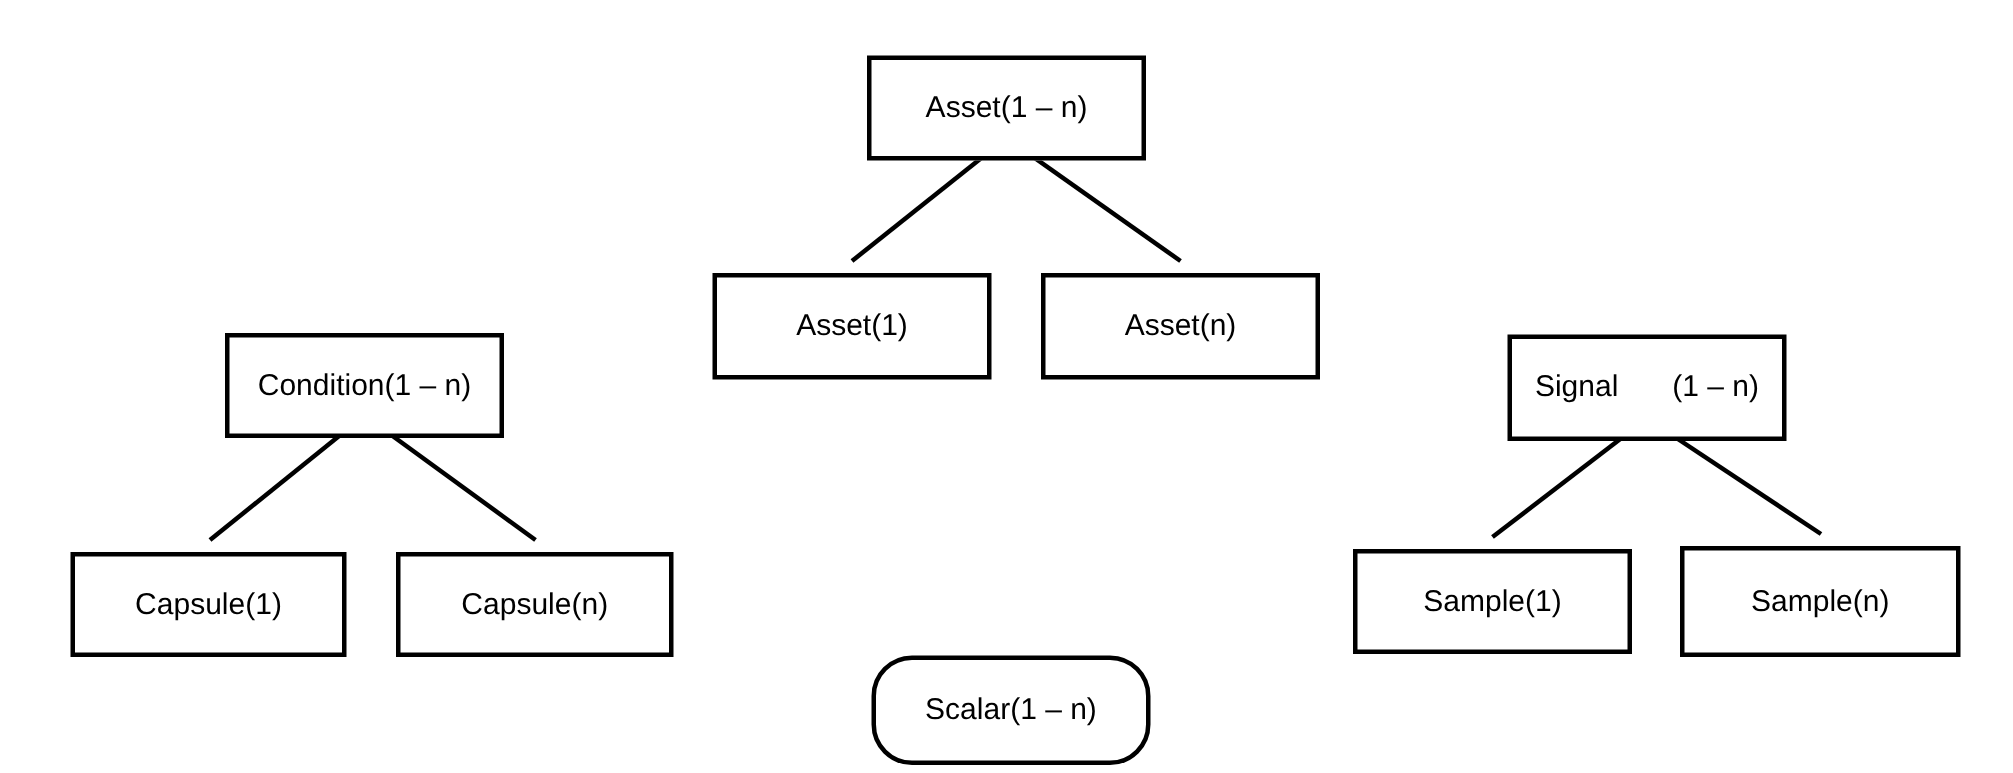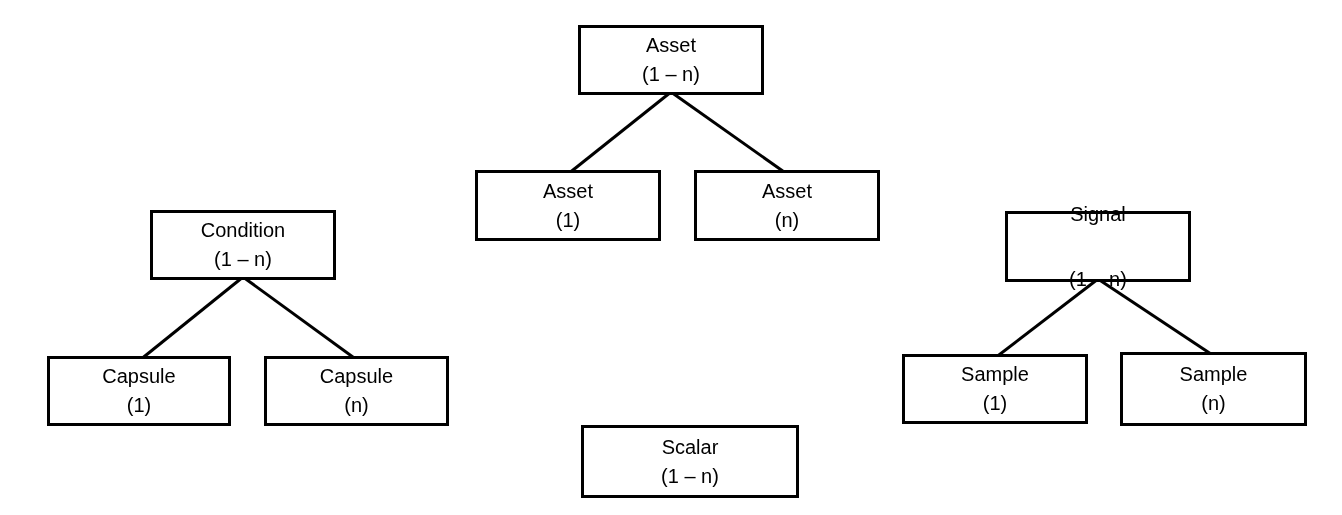--- a/index.html
+++ b/index.html
@@ -21,38 +21,39 @@
     top: 0;
     color: var(--stroke, #000000);
   }
   .node {
     position: absolute;
     box-sizing: border-box;
     background: var(--background, #ffffff);
     border: 3px solid var(--stroke, #000000);
     color: var(--text, #000000);
     display: flex;
-    flex-direction: column;
+    flex-direction: row;
     align-items: center;
     justify-content: center;
     text-align: center;
     font-size: 20px;
     line-height: 29px;
+    margin-top: 12px;
   }
   
   .n-asset-parent     { left: 578px;  top: 25px;  width: 186px; height: 70px; }
   .n-asset-one        { left: 475px;  top: 170px; width: 186px; height: 71px; }
   .n-asset-n          { left: 694px;  top: 170px; width: 186px; height: 71px; }
   .n-condition-parent { left: 150px;  top: 210px; width: 186px; height: 70px; }
   .n-capsule-one      { left: 47px;   top: 356px; width: 184px; height: 70px; }
   .n-capsule-n        { left: 264px;  top: 356px; width: 185px; height: 70px; }
   .n-signal-parent    { left: 1005px; top: 211px; width: 186px; height: 71px; gap: 36px; }
   .n-sample-one       { left: 902px;  top: 354px; width: 186px; height: 70px; }
   .n-sample-n         { left: 1120px; top: 352px; width: 187px; height: 74px; }
-  .n-scalar           { left: 581px;  top: 425px; width: 218px; height: 73px; }
+  .n-scalar           { left: 581px;  top: 425px; width: 186px; height: 73px; border-radius: 27px; }
 </style>
 </head>
 <body>
 
 <div class="canvas">
 
   <svg class="connectors" width="1342" height="515" viewBox="0 0 1342 515">
     <line x1="671" y1="92" x2="568" y2="174" stroke="currentColor" stroke-width="3"></line>
     <line x1="671" y1="92" x2="787" y2="174" stroke="currentColor" stroke-width="3"></line>
     <line x1="243" y1="277" x2="140" y2="360" stroke="currentColor" stroke-width="3"></line>

